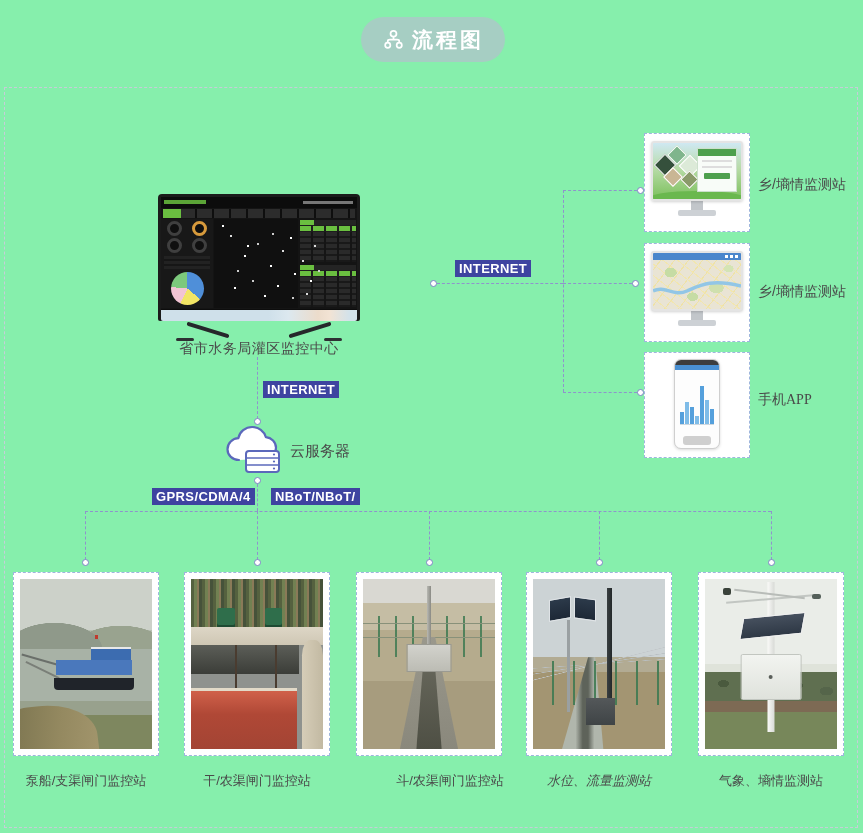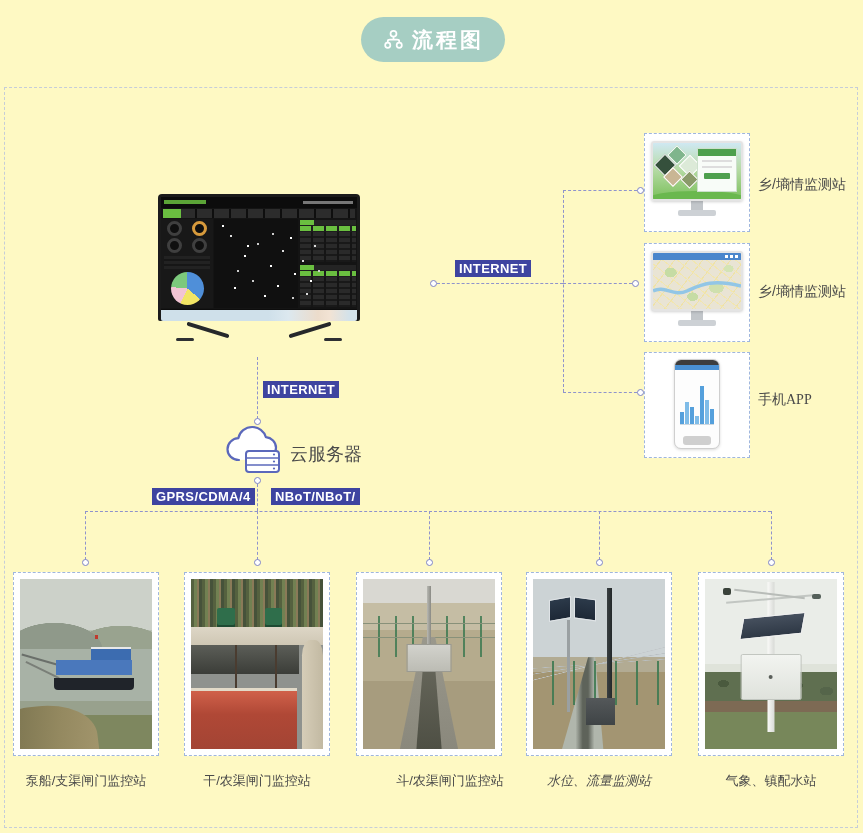--- a/index.html
+++ b/index.html
@@ -1,16 +1,16 @@
 <!DOCTYPE html>
 <html><head>
 <meta charset="utf-8">
 <style>
   html,body{margin:0;padding:0;background:#fff;}
-  .canvas{position:relative;width:863px;height:833px;background:#fef9c3;font-family:"Liberation Sans",sans-serif;overflow:hidden;}
+  .canvas{position:relative;width:863px;height:833px;background:#86efac;font-family:"Liberation Sans",sans-serif;overflow:hidden;}
 
   
   .title-pill{position:absolute;left:361px;top:17px;width:144px;height:45px;border-radius:23px;
     background:#a6cec3;display:flex;align-items:center;justify-content:center;gap:7px;
     color:#fff;font-size:21px;font-weight:bold;letter-spacing:3px;}
   .title-pill svg{display:block;}
 
   
   .board{position:absolute;left:4px;top:87px;width:852px;height:739px;border:1px dashed #c6cdd8;}
 
@@ -59,21 +59,21 @@
   .leg{position:absolute;width:44px;height:4px;background:#26282b;border-radius:2px;}
   .leg.l{left:28px;top:134px;transform:rotate(17deg);}
   .leg.r{right:28px;top:134px;transform:rotate(-17deg);}
   .foot{position:absolute;width:18px;height:3px;background:#2e3033;border-radius:2px;top:144px;}
   .foot.l{left:18px;} .foot.r{right:18px;}
   .monitor-caption{position:absolute;left:158px;top:340px;width:202px;text-align:center;
     color:#4a4a4a;font-size:14px;letter-spacing:.5px;}
 
   
   .cloud-wrap{position:absolute;left:224px;top:422px;}
-  .cloud-label{position:absolute;left:290px;top:442px;color:#4a4a4a;font-size:18px;}
+  .cloud-label{position:absolute;left:290px;top:442px;color:#4a4a4a;font-size:15px;}
 
   
   .client-box{position:absolute;width:106px;border:1px dashed #9fb6dd;background:#fff;box-sizing:border-box;}
   .cb1{left:644px;top:133px;height:99px;}
   .cb2{left:644px;top:243px;height:99px;}
   .cb3{left:644px;top:352px;height:106px;}
   .mini-monitor{width:92px;margin:7px auto 0;}
   .mini-screen{position:relative;height:56px;border:2px solid #e4e4e4;border-radius:3px;overflow:hidden;
     box-shadow:0 1px 3px rgba(0,0,0,.18);background:#fff;}
   .mini-neck{width:12px;height:9px;background:#c2c6ca;margin:0 auto;}
@@ -260,20 +260,21 @@
           </div>
         </div>
       </div>
       <div class="strip"></div>
     </div>
     <div class="leg l"></div>
     <div class="leg r"></div>
     <div class="foot l"></div>
     <div class="foot r"></div>
   </div>
+  <div class="monitor-caption">省市水务局灌区监控中心</div>
 
   <div class="vline" style="left:257px;top:357px;height:62px;"></div>
   <div class="node" style="left:254px;top:418px;"></div>
   <div class="net-label" style="left:263px;top:381px;">INTERNET</div>
 
   <div class="cloud-wrap">
     <svg width="62" height="54" viewBox="0 0 62 54">
       <path d="M15 38c-6.5 0-11.5-4.7-11.5-10.8S8.6 16.5 14.3 16.2C15.6 9.8 21.4 5 28.2 5c6.4 0 12 4.2 13.7 10.2 5.5.4 10.1 4.9 10.1 10.6 0 5.9-4.8 10.6-10.7 10.6" fill="#ffffff" stroke="#5b68bb" stroke-width="2.2" stroke-linecap="round" stroke-linejoin="round"></path>
       <rect x="22" y="29" width="33" height="21" rx="3" fill="#ffffff" stroke="#5b68bb" stroke-width="2"></rect>
       <line x1="22" y1="36" x2="55" y2="36" stroke="#5b68bb" stroke-width="1.6"></line>
@@ -431,15 +432,15 @@
       <div class="t"></div>
         <div class="p"></div>
       <div class="a1"></div>
         <div class="a2"></div>
         <div class="sn1"></div>
         <div class="sn2"></div>
       <div class="s"></div>
         <div class="b"></div>
     </div>
   </div>
-  <div class="station-label" style="left:696px;">气象、镇配水站</div>
+  <div class="station-label" style="left:696px;">气象、墒情监测站</div>
 
 </div>
 
 </body></html>

